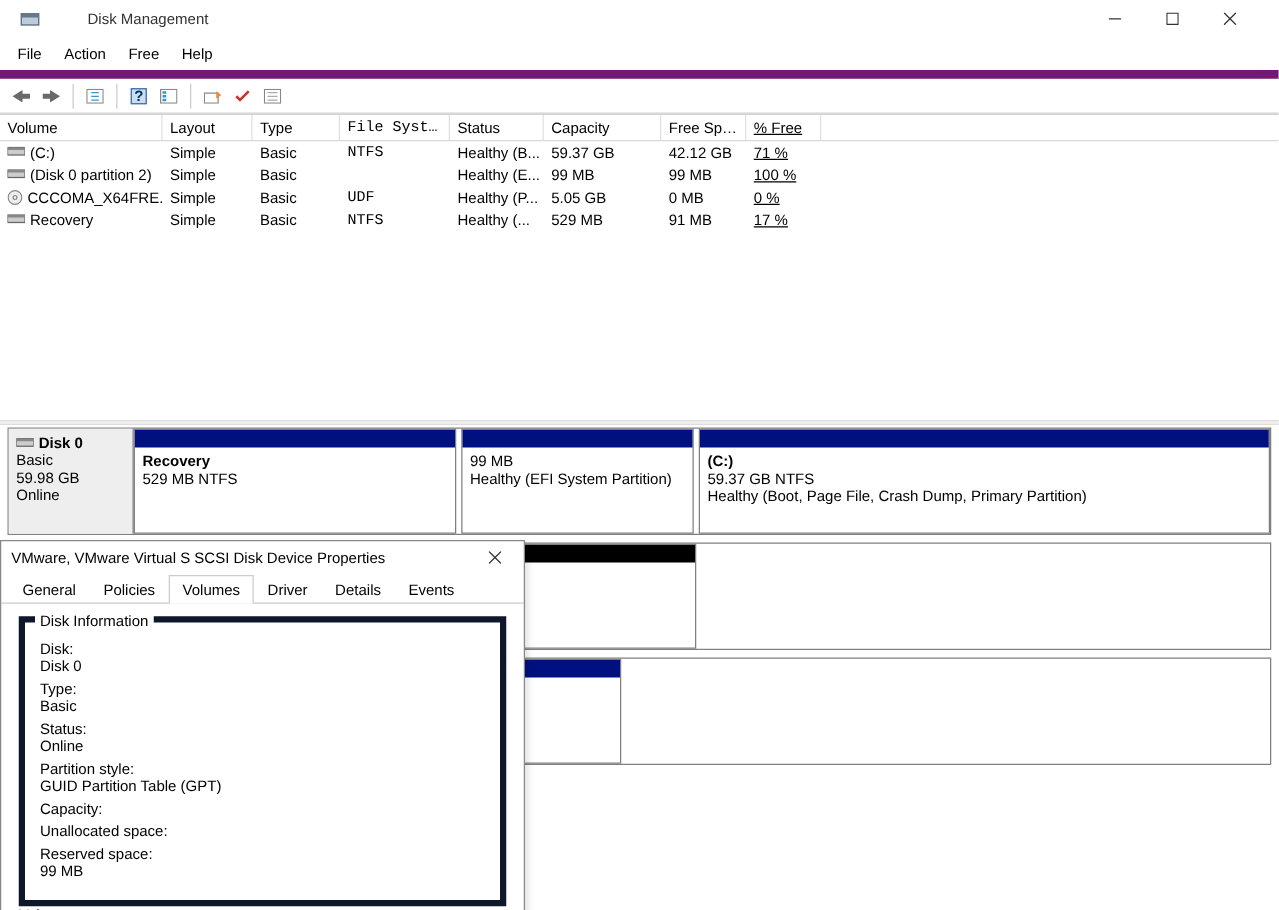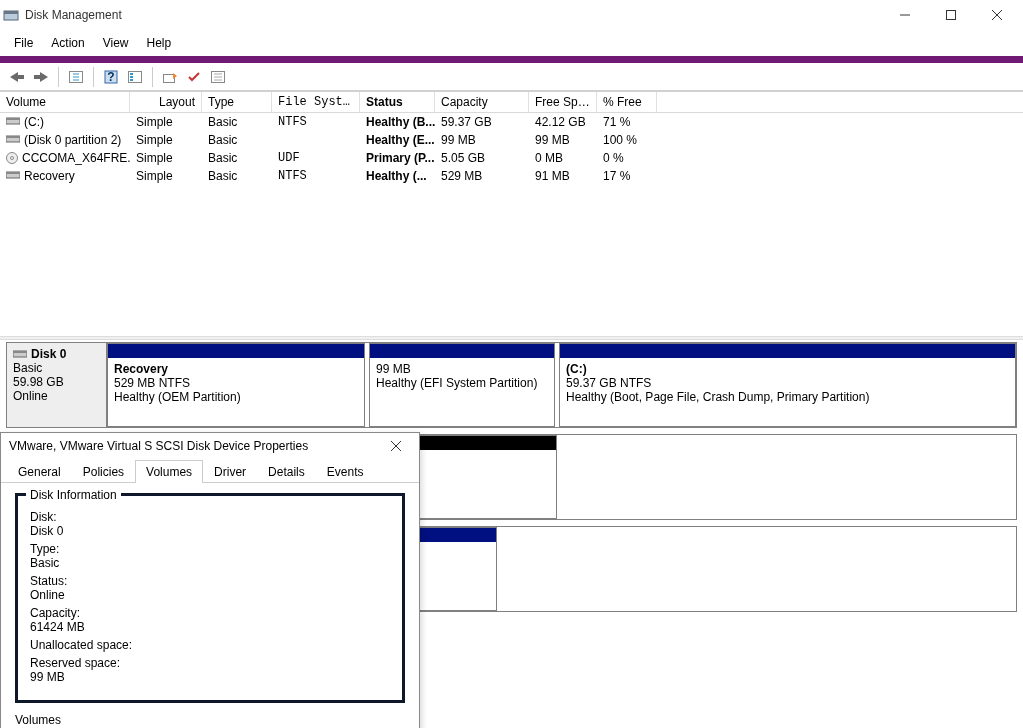--- a/index.html
+++ b/index.html
@@ -1,19 +1,19 @@
 <!DOCTYPE html>
 <html><head>
 <meta charset="utf-8">
 <style>
 * { box-sizing: border-box; margin: 0; padding: 0; font-family: "Segoe UI", Tahoma, sans-serif; font-size: 12px; }
 body { background: #fff; width: 1023px; height: 728px; overflow: hidden; position: relative; }
 
 
-.titlebar { display: flex; align-items: center; height: 30px; padding: 0 3px; }
+.titlebar { display: flex; align-items: center; height: 30px; padding: 0 16px; gap: 32px; }
 .titlebar .app-icon { width: 16px; height: 16px; margin-right: 6px; display: inline-block; }
 .titlebar .title { flex: 1; color: #333; }
 .win-controls { display: flex; gap: 0; }
 .win-controls div { width: 46px; height: 30px; display: flex; align-items: center; justify-content: center; color: #444; }
 
 
 .menubar { display: flex; padding: 2px 6px; gap: 2px; border-bottom: 7px solid #701a75; }
 .menubar .menu-item { padding: 4px 8px; cursor: default; }
 
 
@@ -23,27 +23,27 @@
 
 
 .volume-list { border-top: 1px solid #d0d0d0; }
 .vl-header { display: flex; background: #fff; border-bottom: 1px solid #d9d9d9; }
 .vl-header .col { padding: 3px 6px; border-right: 1px solid #e0e0e0; white-space: nowrap; overflow: hidden; text-overflow: ellipsis; }
 .vl-rows .row { display: flex; padding: 0; }
 .vl-rows .row .cell { padding: 2px 6px; white-space: nowrap; overflow: hidden; text-overflow: ellipsis; display: flex; align-items: center; }
 .vol-ico { width: 14px; height: 12px; margin-right: 4px; display: inline-block; }
 
 .col-volume { width: 130px; }
-.col-layout { width: 72px; text-align: right; }
+.col-layout { width: 72px; }
 .col-type { width: 70px; }
 .col-fs { width: 88px; font-family: Liberation Mono, monospace; }
-.col-status { width: 75px; font-weight: bold; }
+.col-status { width: 75px; }
 .col-cap { width: 94px; }
 .col-free { width: 68px; }
-.col-pfree { width: 60px; }
+.col-pfree { width: 60px; text-decoration: underline; }
 
 .upper-pane { height: 245px; overflow: auto; }
 
 .splitter { height: 4px; background: #f0f0f0; border-top: 1px solid #ddd; border-bottom: 1px solid #ddd; }
 
 
 .lower-pane { padding: 0; background: #fff; position: relative; }
 .disk-row { display: flex; border: 1px solid #808080; margin: 2px 6px 6px 6px; }
 .disk-label { width: 100px; background: #eee; border-right: 1px solid #808080; padding: 4px 6px; }
 .disk-label .dname { font-weight: bold; }
@@ -56,21 +56,21 @@
 
 
 .dialog { position: absolute; left: 0; top: 432px; width: 420px; background: #fff; border: 1px solid #888; box-shadow: 2px 2px 6px rgba(0,0,0,0.15); }
 .dlg-title { display: flex; align-items: center; padding: 6px 8px; }
 .dlg-title .t { flex: 1; }
 .dlg-title .close { width: 20px; text-align: center; cursor: default; }
 .dlg-tabs { display: flex; border-bottom: 1px solid #ccc; padding: 0 6px; }
 .dlg-tabs .tab { padding: 4px 10px; border: 1px solid transparent; border-bottom: none; position: relative; top: 1px; cursor: default; }
 .dlg-tabs .tab.active { border-color: #ccc; background: #fff; }
 .dlg-body { padding: 10px 14px; }
-.group { border: 3px solid #0f172a; padding: 10px 12px 12px; margin-bottom: 10px; position: relative; }
+.group { border: 5px solid #0f172a; padding: 10px 12px 12px; margin-bottom: 0; position: relative; }
 .group .legend { position: absolute; top: -8px; left: 8px; background: #fff; padding: 0 4px; }
 .kv { display: flex; margin: 4px 0; flex-direction: column; }
 .kv .k { width: 120px; }
 .kv .v { flex: 1; }
 .vol-table { margin-top: 6px; }
 .vol-th { display: flex; border: 1px solid #ccc; }
 .vol-th .c { padding: 3px 6px; border-right: 1px solid #ccc; }
 .vol-th .c:last-child { border-right: none; }
 .vol-c1 { width: 220px; }
 .vol-c2 { flex: 1; }
@@ -104,21 +104,21 @@
           <line x1="0" y1="0" x2="10" y2="10" stroke="#333"></line>
           <line x1="10" y1="0" x2="0" y2="10" stroke="#333"></line>
         </svg>
       </div>
   </div>
 </div>
 
 <div class="menubar">
   <div class="menu-item">File</div>
   <div class="menu-item">Action</div>
-  <div class="menu-item">View</div>
+  <div class="menu-item">Free</div>
   <div class="menu-item">Help</div>
 </div>
 
 <div class="toolbar">
   <div class="tb-btn">
       <svg width="14" height="10">
         <path d="M0 5 L8 0 L8 3 L14 3 L14 7 L8 7 L8 10 Z" fill="#6a6a6a"></path>
       </svg>
     </div>
   <div class="tb-btn">
@@ -227,21 +227,21 @@
               <svg width="12" height="12">
                 <circle cx="6" cy="6" r="5.5" fill="#eee" stroke="#888"></circle>
                 <circle cx="6" cy="6" r="1.5" fill="#fff" stroke="#888"></circle>
               </svg>
             </span>
             <span>CCCOMA_X64FRE...</span>
           </div>
           <div class="cell col-layout">Simple</div>
           <div class="cell col-type">Basic</div>
           <div class="cell col-fs">UDF</div>
-          <div class="cell col-status">Primary (P...</div>
+          <div class="cell col-status">Healthy (P...</div>
           <div class="cell col-cap">5.05 GB</div>
           <div class="cell col-free">0 MB</div>
           <div class="cell col-pfree">0 %</div>
         </div>
         <div class="row">
           <div class="cell col-volume">
             <span class="vol-ico">
               <svg width="14" height="10">
                 <rect x="0" y="2" width="14" height="6" fill="#ccc" stroke="#666"></rect>
                 <rect x="0" y="2" width="14" height="2" fill="#888"></rect>
@@ -278,21 +278,20 @@
       <div>Basic</div>
       <div>59.98 GB</div>
       <div>Online</div>
     </div>
     <div class="disk-parts">
       <div class="part" style="flex:0 0 258px;">
         <div class="bar"></div>
         <div class="pbody">
           <div class="pname">Recovery</div>
           <div>529 MB NTFS</div>
-          <div>Healthy (OEM Partition)</div>
         </div>
       </div>
       <div class="part" style="flex:0 0 186px;">
         <div class="bar"></div>
         <div class="pbody">
           <div class="pname"></div>
           <div>99 MB</div>
           <div>Healthy (EFI System Partition)</div>
         </div>
       </div>
@@ -354,22 +353,25 @@
         </div>
       <div class="kv">
           <div class="k">Type:</div>
           <div class="v">Basic</div>
         </div>
       <div class="kv">
           <div class="k">Status:</div>
           <div class="v">Online</div>
         </div>
       <div class="kv">
+          <div class="k">Partition style:</div>
+          <div class="v">GUID Partition Table (GPT)</div>
+        </div>
+      <div class="kv">
           <div class="k">Capacity:</div>
-          <div class="v">61424 MB</div>
         </div>
       <div class="kv">
           <div class="k">Unallocated space:</div>
         </div>
       <div class="kv">
           <div class="k">Reserved space:</div>
           <div class="v">99 MB</div>
         </div>
     </div>
     <div>Volumes</div>

